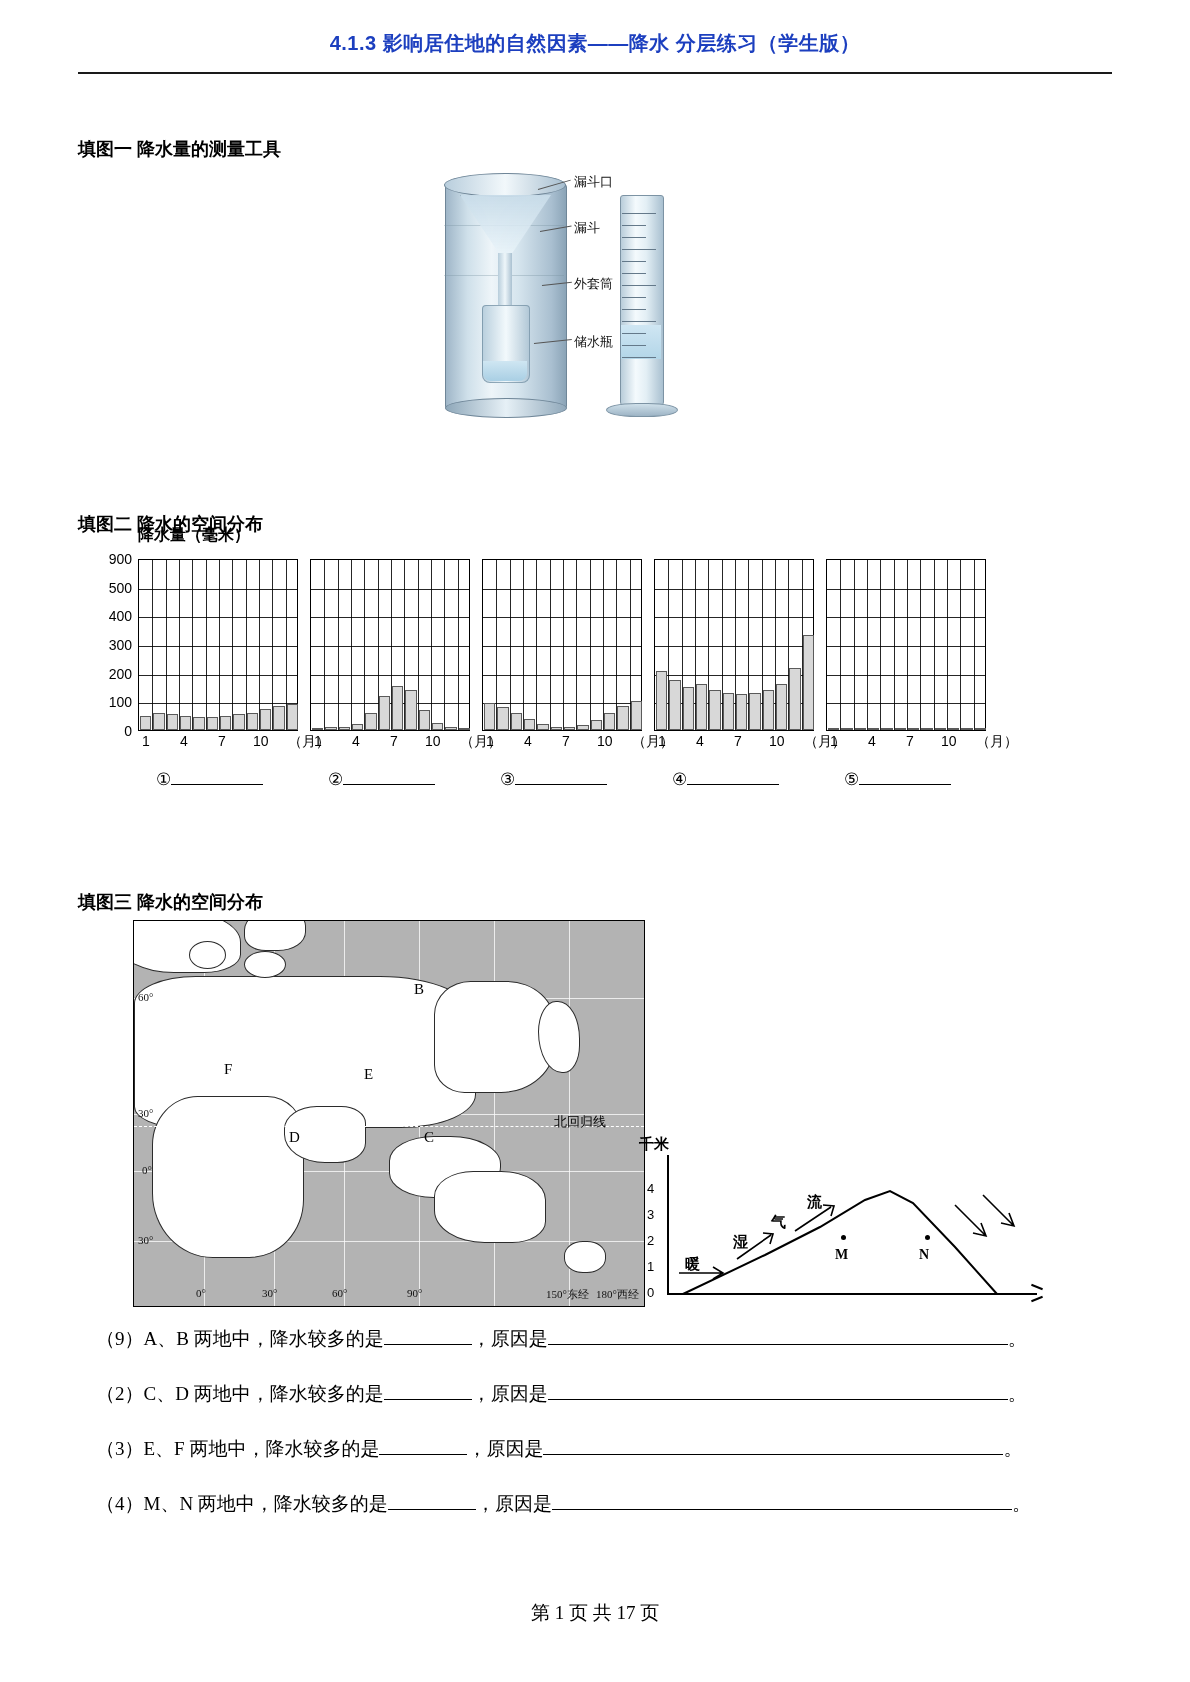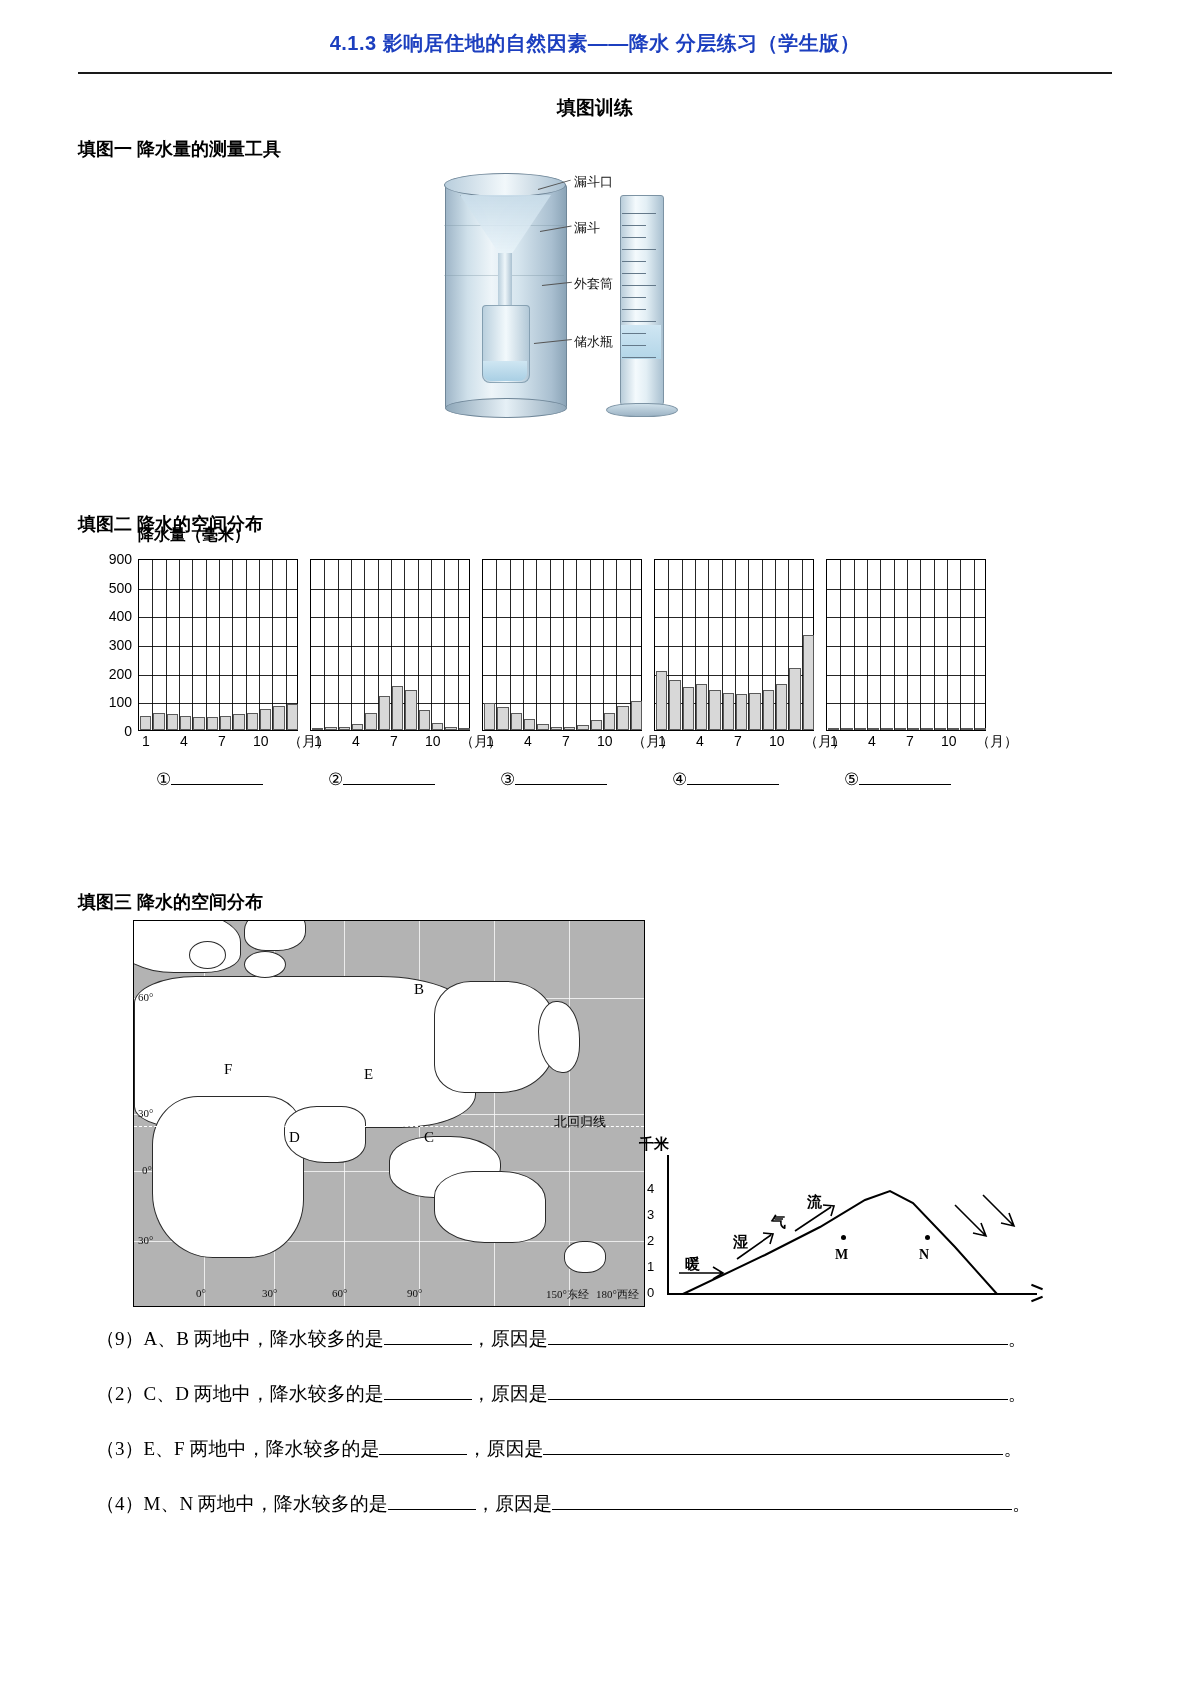--- a/index.html
+++ b/index.html
@@ -168,21 +168,20 @@
     font-size:19px;font-family:"Liberation Serif", serif;
   }
 </style>
 </head>
 <body>
 
 <div class="page">
 
   <div class="doc-title">4.1.3 影响居住地的自然因素——降水 分层练习（学生版）</div>
   <div class="header-rule"></div>
-  <div class="section-title">填图训练</div>
 
   <div class="task-label" id="task1-label">填图一 降水量的测量工具</div>
 
   <div class="gauge-wrap">
     <div class="outer-cyl"></div>
     <div class="cyl-line" style="top:60px;"></div>
     <div class="cyl-line" style="top:110px;"></div>
     <div class="outer-top"></div>
     <div class="funnel"></div>
     <div class="funnel-neck"></div>
@@ -526,13 +525,14 @@
     <div class="mt-pt-label" style="left:274px;top:92px;">N</div>
   </div>
 
   <div id="questions-host">
       <div class="question" style="top: 1326px;"><span>（9）A、B 两地中，降水较多的是</span><span class="b-short"></span><span>，原因是</span><span class="b-long"></span><span>。</span></div>
       <div class="question" style="top: 1381px;"><span>（2）C、D 两地中，降水较多的是</span><span class="b-short"></span><span>，原因是</span><span class="b-long"></span><span>。</span></div>
       <div class="question" style="top: 1436px;"><span>（3）E、F 两地中，降水较多的是</span><span class="b-short"></span><span>，原因是</span><span class="b-long"></span><span>。</span></div>
       <div class="question" style="top: 1491px;"><span>（4）M、N 两地中，降水较多的是</span><span class="b-short"></span><span>，原因是</span><span class="b-long"></span><span>。</span></div>
     </div>
 
+  <div class="footer">第 1 页 共 17 页</div>
 </div>
 
 </body></html>

